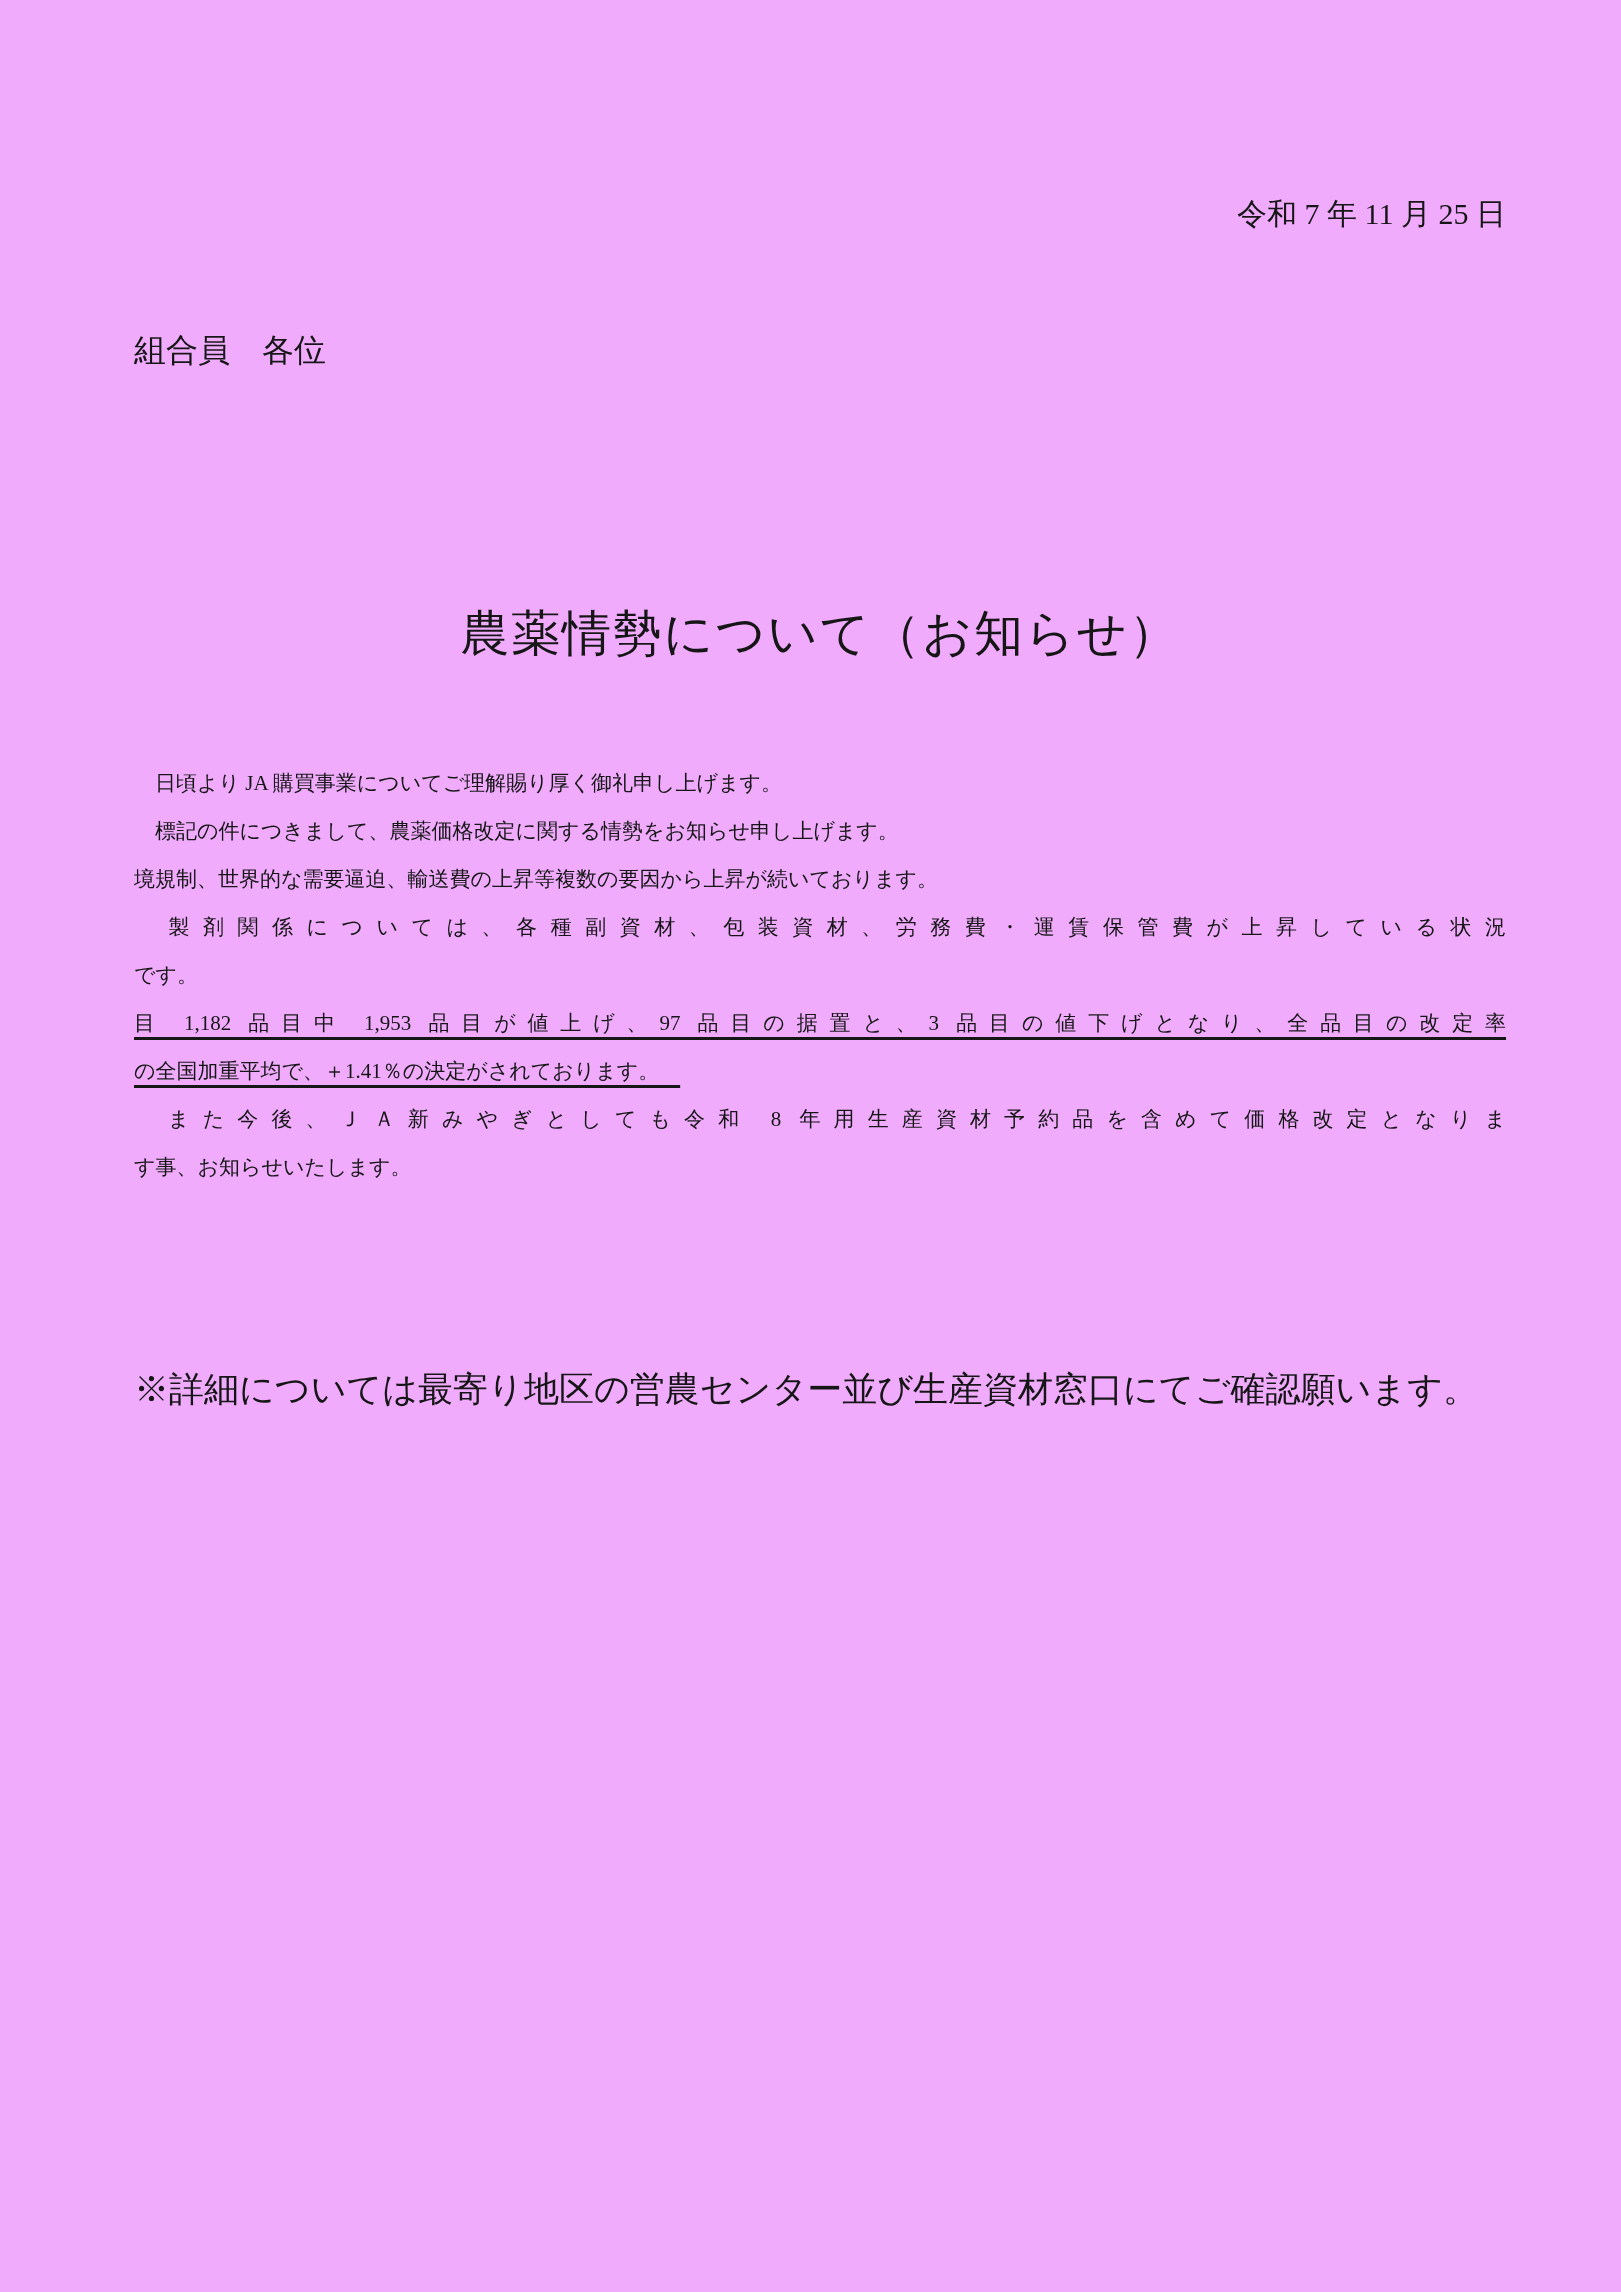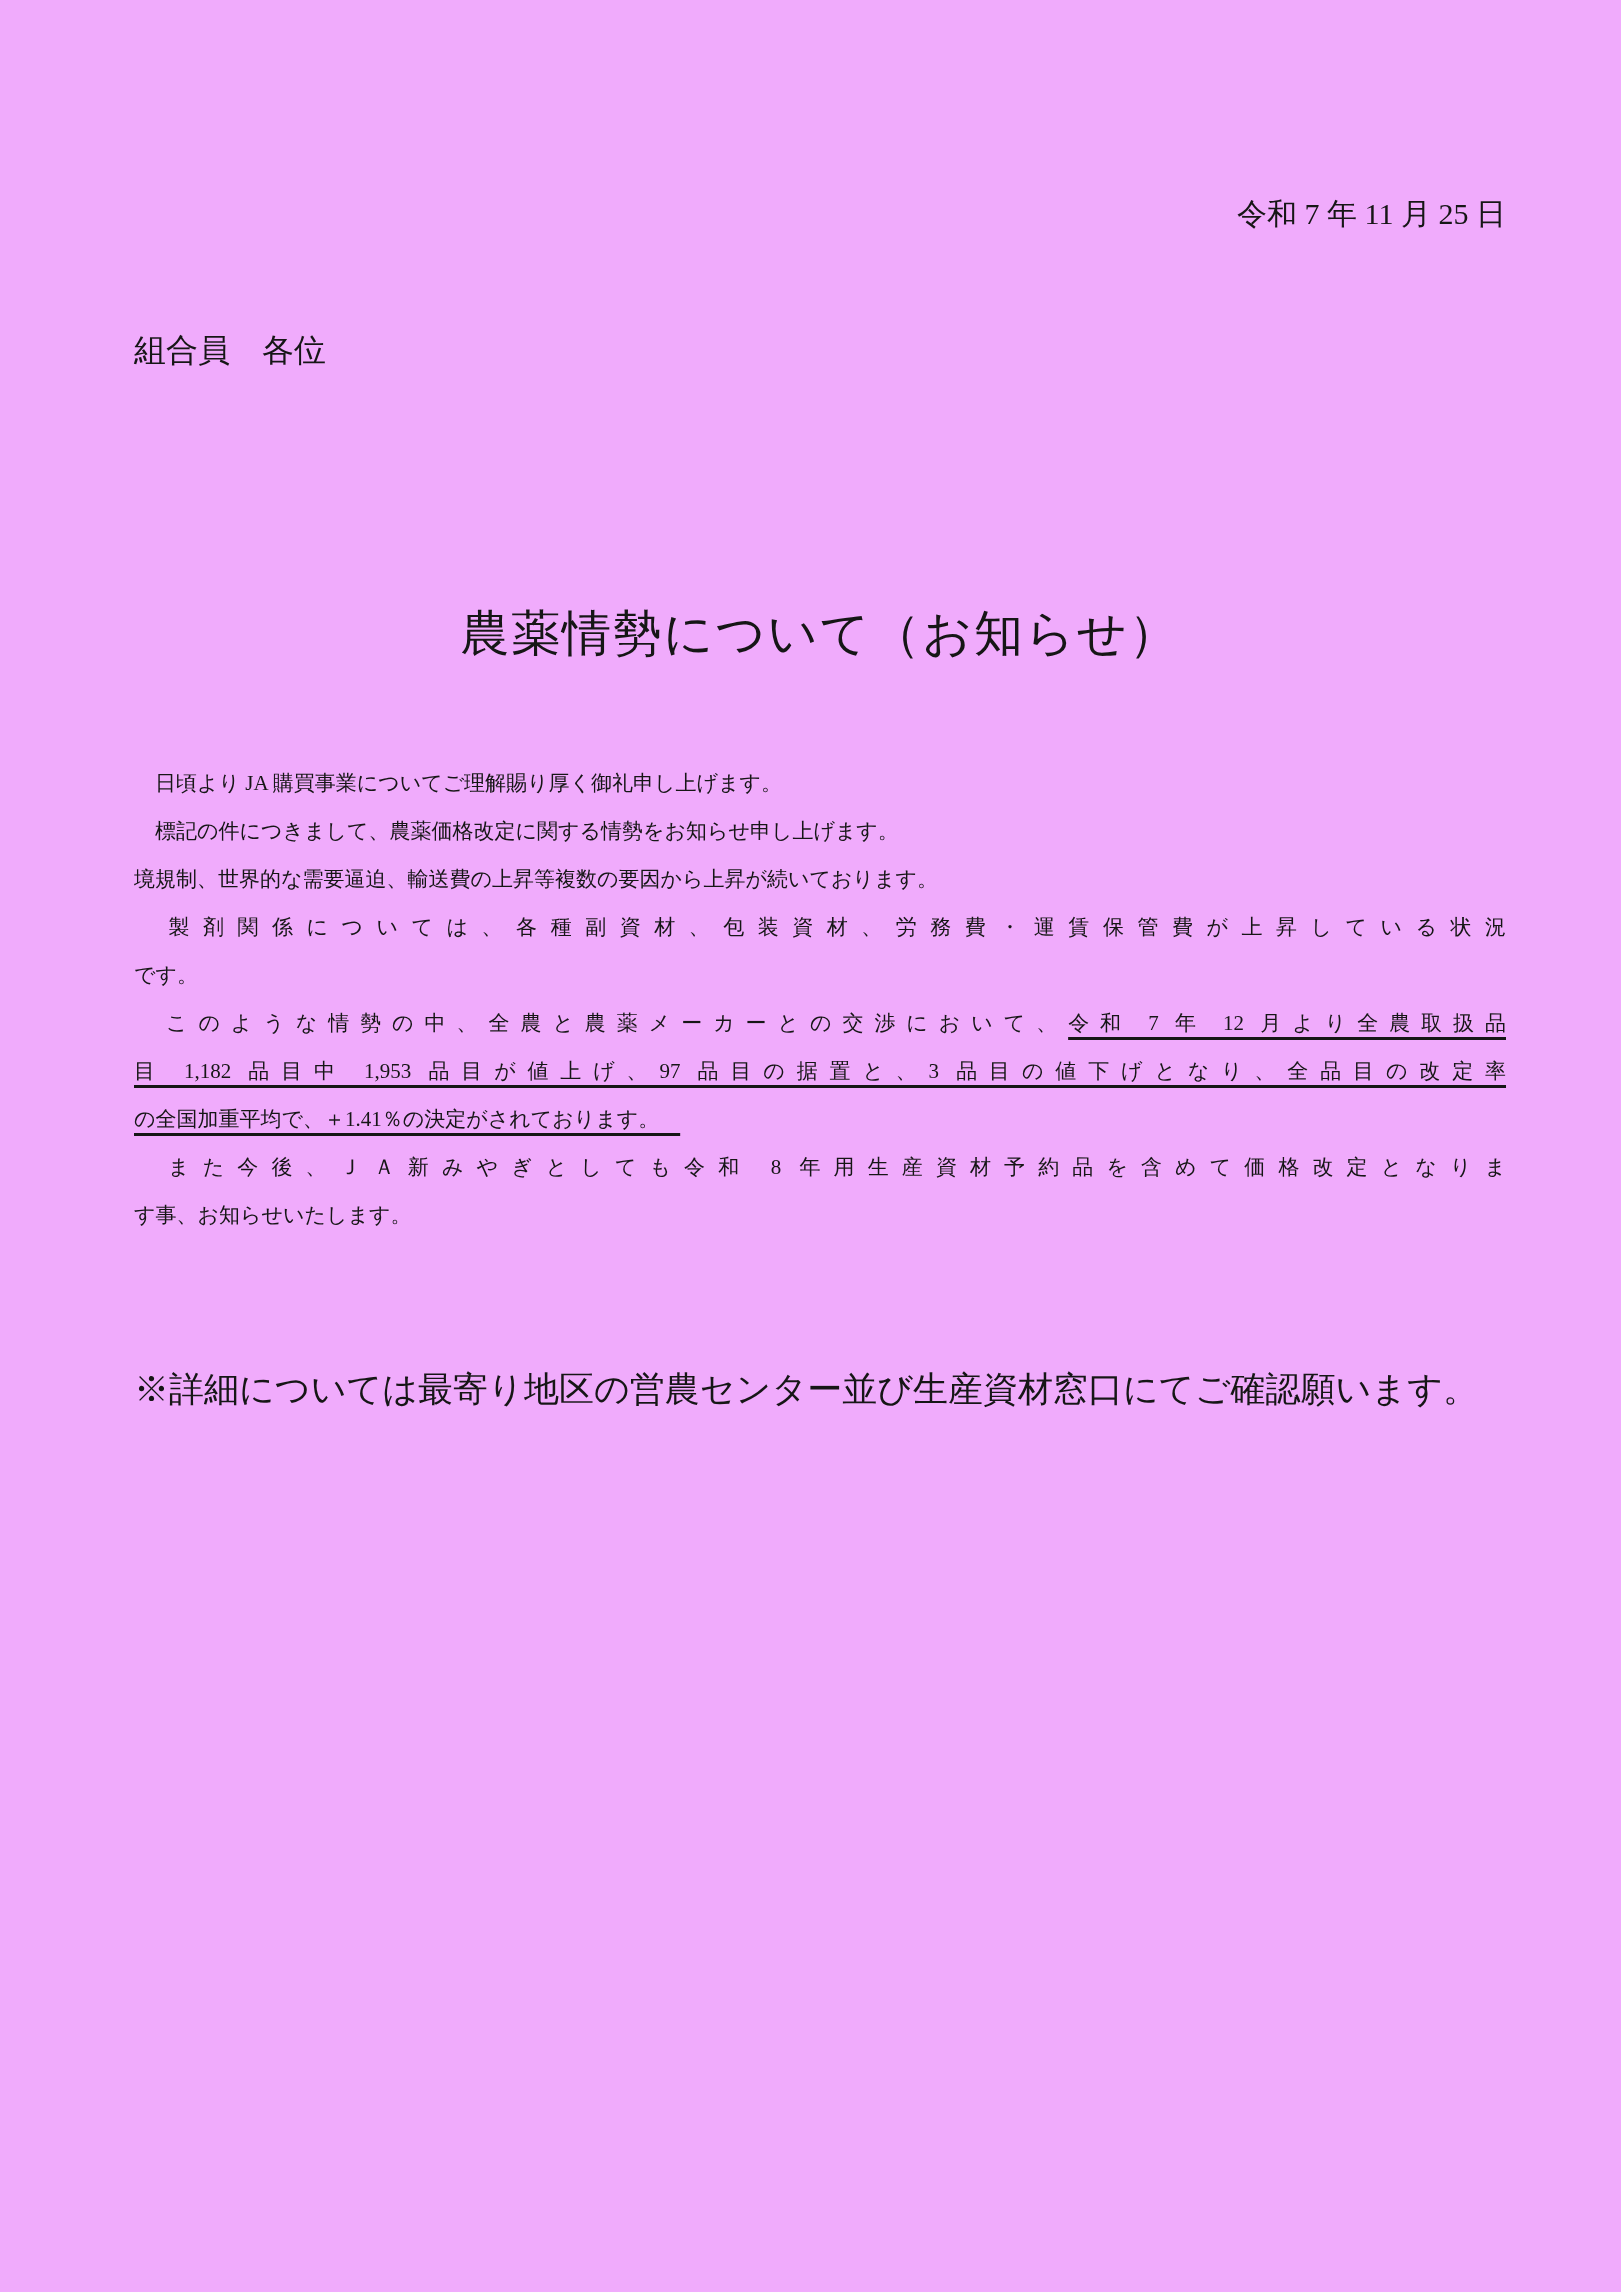--- a/index.html
+++ b/index.html
@@ -87,21 +87,20 @@
 
 
   <h1 class="content doc-title">農薬情勢について（お知らせ）</h1>
 
   <div class="content body-block">
     <div class="line"><span>　日頃より JA 購買事業についてご理解賜り厚く御礼申し上げます。</span><span class="u"></span></div>
     <div class="line"><span>　標記の件につきまして、農薬価格改定に関する情勢をお知らせ申し上げます。</span><span class="u"></span></div>
     <div class="line"><span>境規制、世界的な需要逼迫、輸送費の上昇等複数の要因から上昇が続いております。</span><span class="u"></span></div>
     <div class="line full"><span>　製剤関係については、各種副資材、包装資材、労務費・運賃保管費が上昇している状況</span><span class="u"></span></div>
     <div class="line"><span>です。</span><span class="u"></span></div>
-    <div class="line full"><span>　このような情勢の中、全農と農薬メーカーとの交渉において、</span><span class="u">令和 7 年 12 月より全農取扱品</span></div>
     <div class="line full"><span></span><span class="u">目 1,182 品目中 1,953 品目が値上げ、97 品目の据置と、3 品目の値下げとなり、全品目の改定率</span></div>
     <div class="line"><span></span><span class="u">の全国加重平均で、＋1.41％の決定がされております。　</span></div>
     <div class="line full"><span>　また今後、ＪＡ新みやぎとしても令和 8 年用生産資材予約品を含めて価格改定となりま</span><span class="u"></span></div>
     <div class="line"><span>す事、お知らせいたします。</span><span class="u"></span></div>
   </div>
 
   <div class="content note-line">※詳細については最寄り地区の営農センター並び生産資材窓口にてご確認願います。</div>
 
 </div>
 

